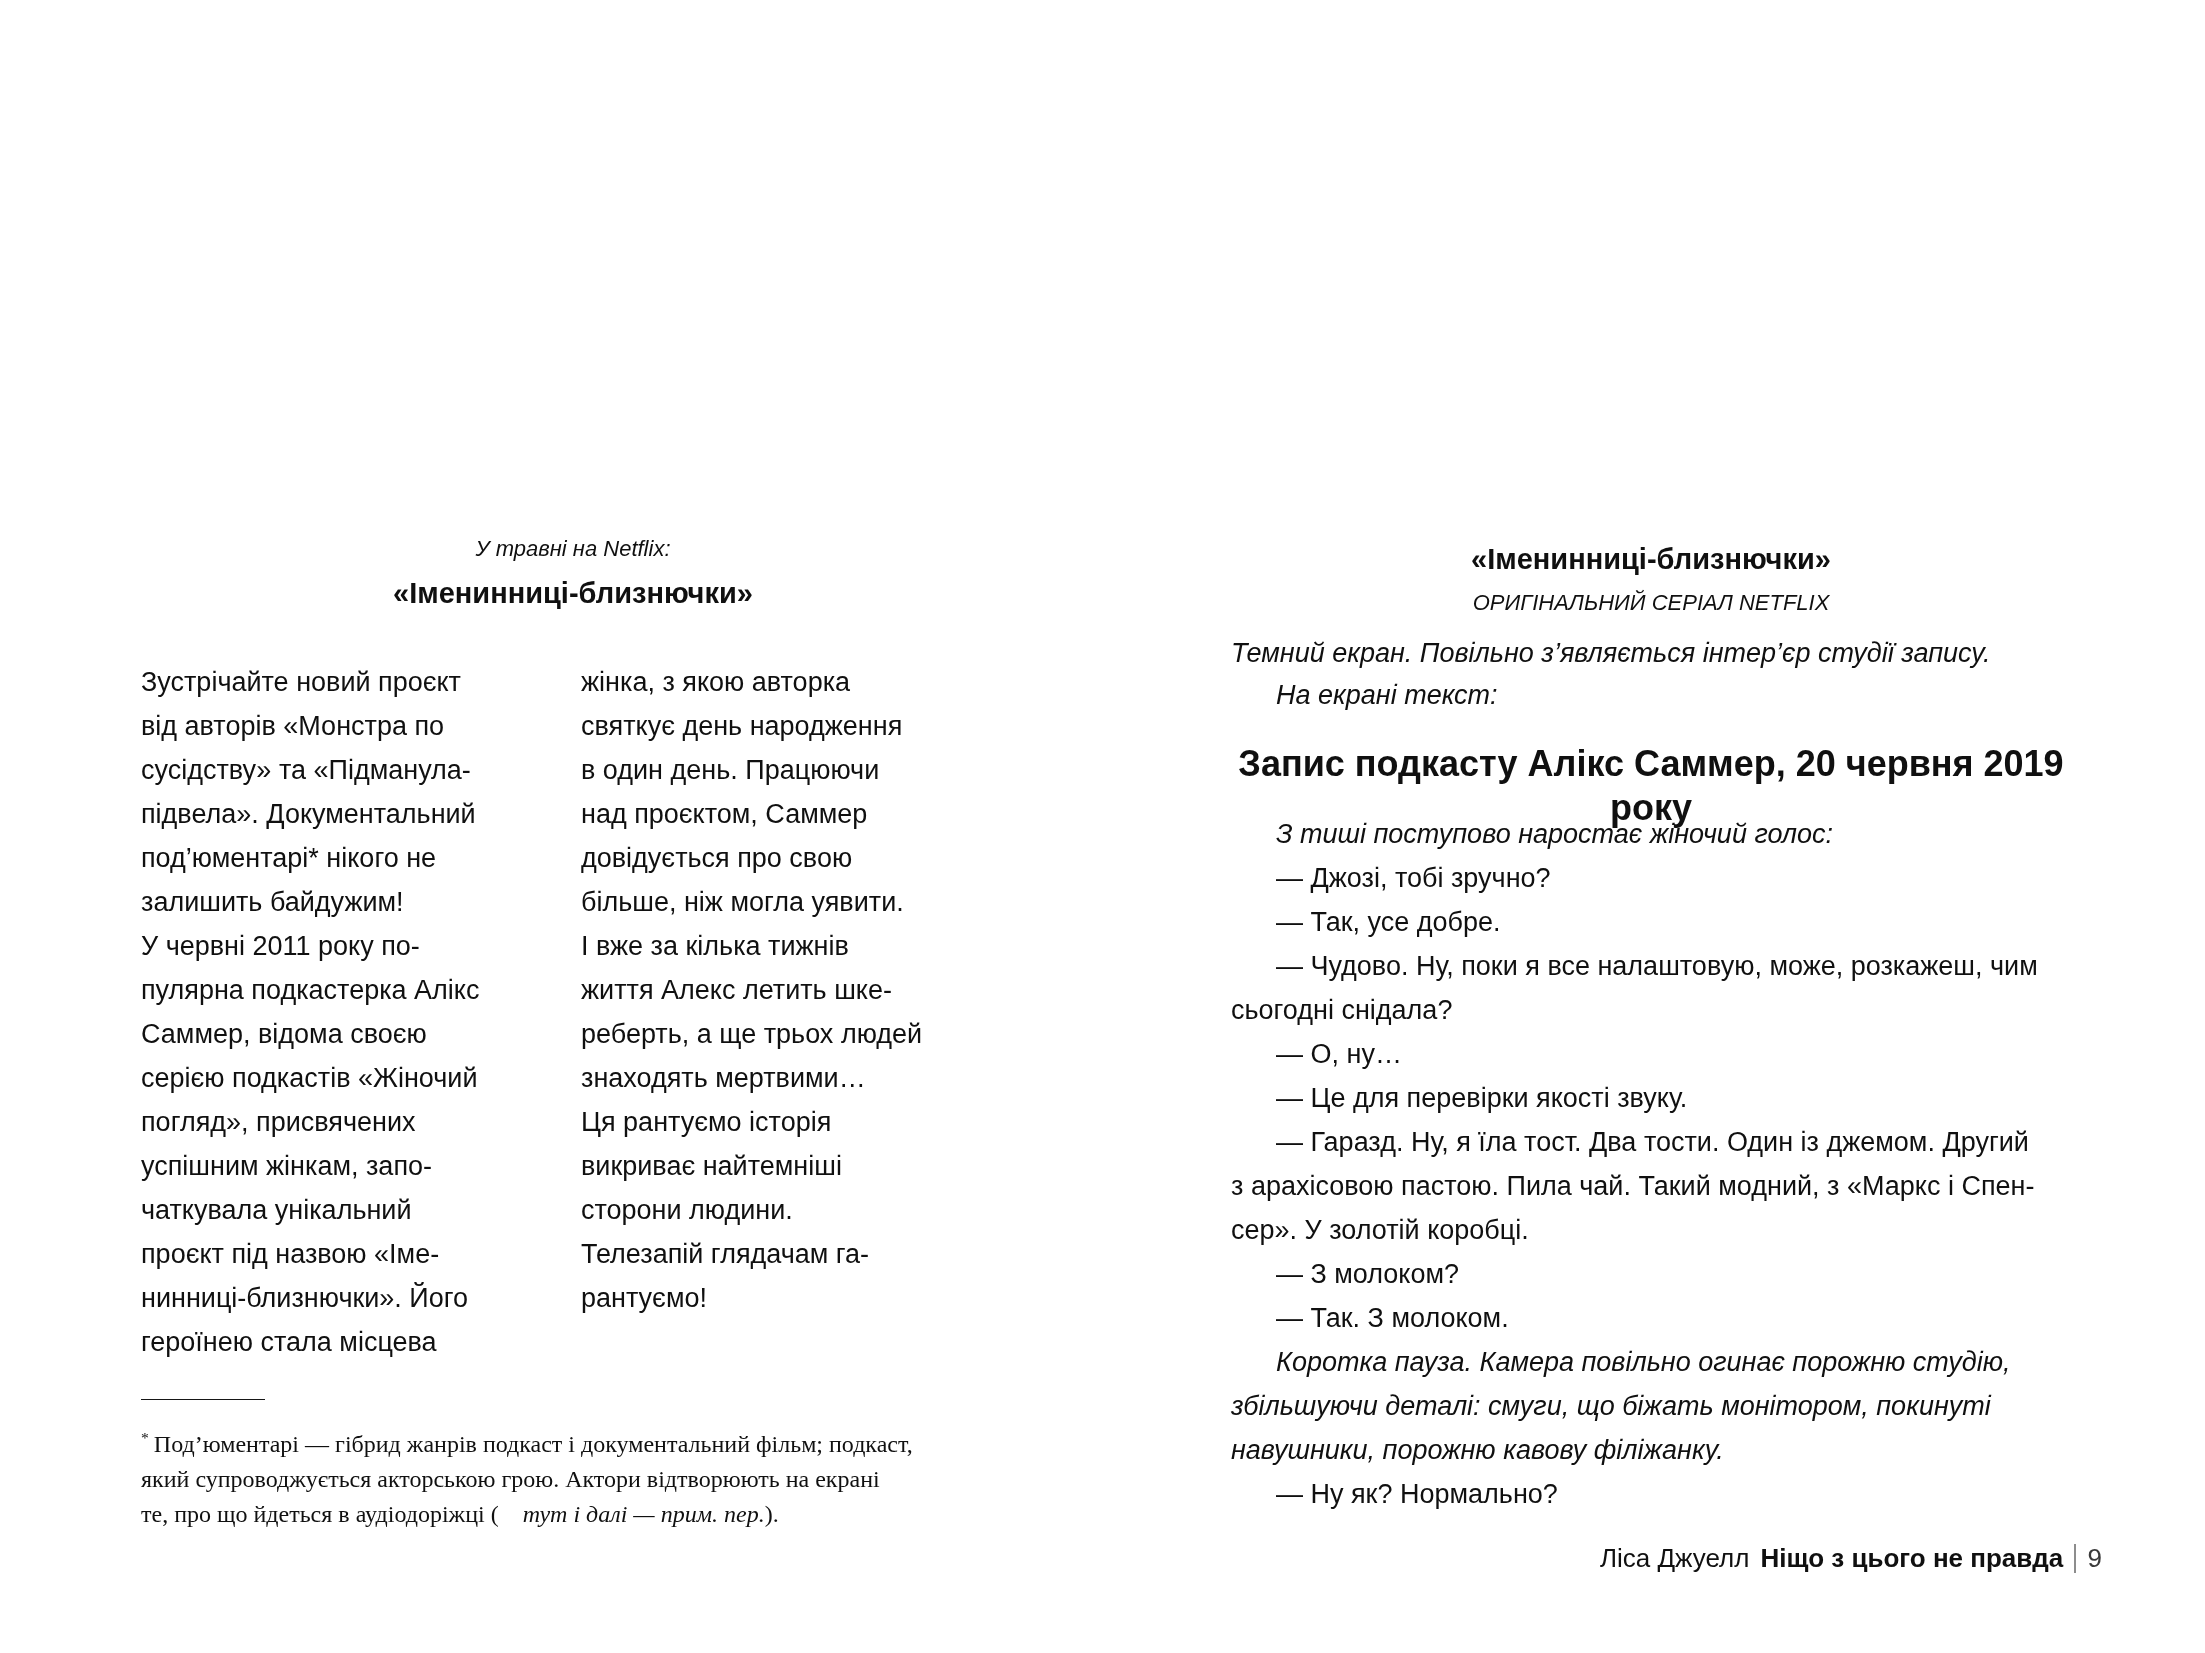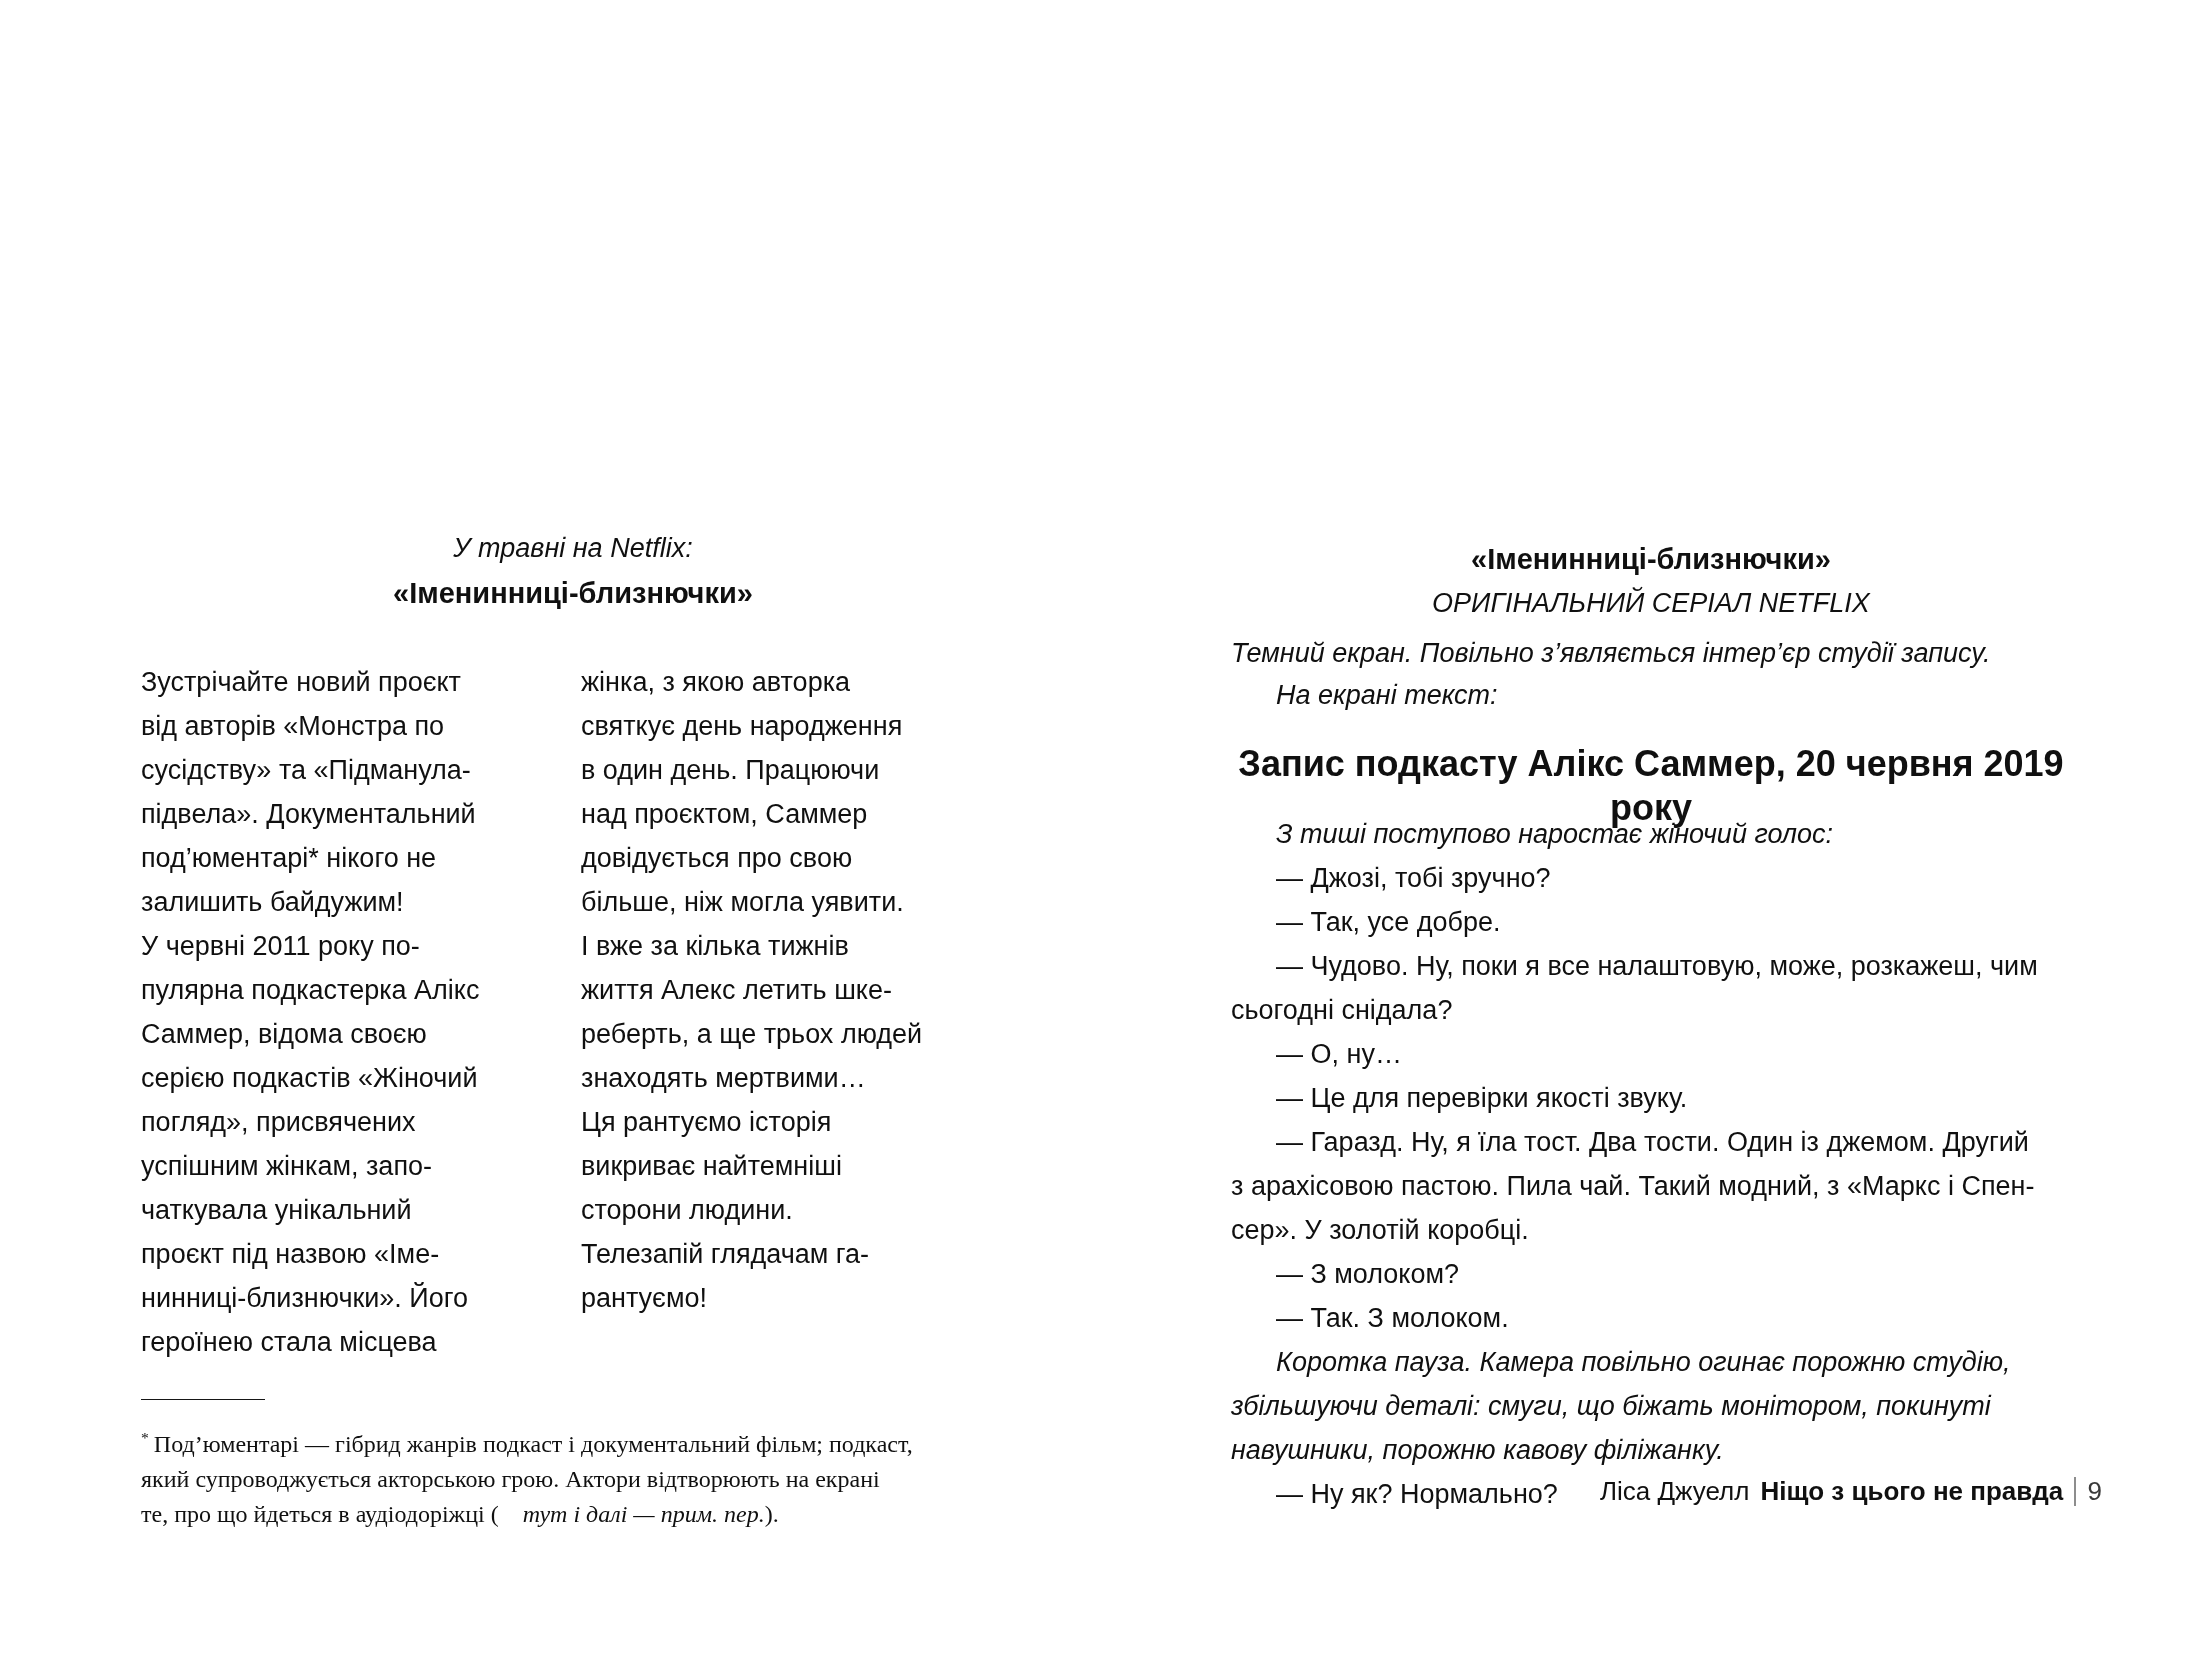--- a/index.html
+++ b/index.html
@@ -8,21 +8,21 @@
     width:2205px;height:1654px;
     background:#ffffff;
     color:#101010;
     font-family:"Liberation Sans","DejaVu Sans",sans-serif;
     overflow:hidden;
   }
   .ln{white-space:nowrap;}
 
   
   .lp-header{position:absolute;left:141px;top:526px;width:864px;text-align:center;line-height:45px;}
-  .h-italic{font-style:italic;font-size:27px;}
+  .h-italic{font-style:italic;font-size:22px;}
   .h-bold{font-weight:bold;font-size:29px;}
 
   .lp-col{position:absolute;top:660px;font-size:27px;line-height:44px;}
   .lp-col1{left:141px;width:436px;}
   .lp-col2{left:581px;width:436px;}
 
   .lp-rule{position:absolute;left:141px;top:1399px;width:124px;border-top:1.9px solid #161616;}
 
   .lp-footnote{
     position:absolute;left:141px;top:1420px;width:909px;
@@ -38,21 +38,21 @@
   .rp-intro{position:absolute;left:1231px;top:632px;width:884px;font-size:27px;line-height:42px;font-style:italic;}
   .rp-intro .indented{text-indent:45px;}
 
   .rp-caption{position:absolute;left:1231px;top:742px;width:840px;text-align:center;font-weight:bold;font-size:36px;line-height:44px;}
 
   .rp-body{position:absolute;left:1231px;top:812px;width:871px;font-size:27px;line-height:44px;}
   .para{margin:0;}
   .para.it{font-style:italic;}
 
   .rp-footer{
-    position:absolute;right:103px;top:1476px;
+    position:absolute;right:103px;top:1543px;
     display:flex;align-items:center;gap:11.2px;
     font-size:26px;line-height:31px;
   }
   .rp-footer .author{font-weight:normal;}
   .rp-footer .book-title{font-weight:bold;}
   .rp-footer .divider{width:1.9px;height:29px;background:#8d8d8d;}
   .rp-footer .pagenum{color:#3a3a3a;}
 </style>
 </head>
 <body>

